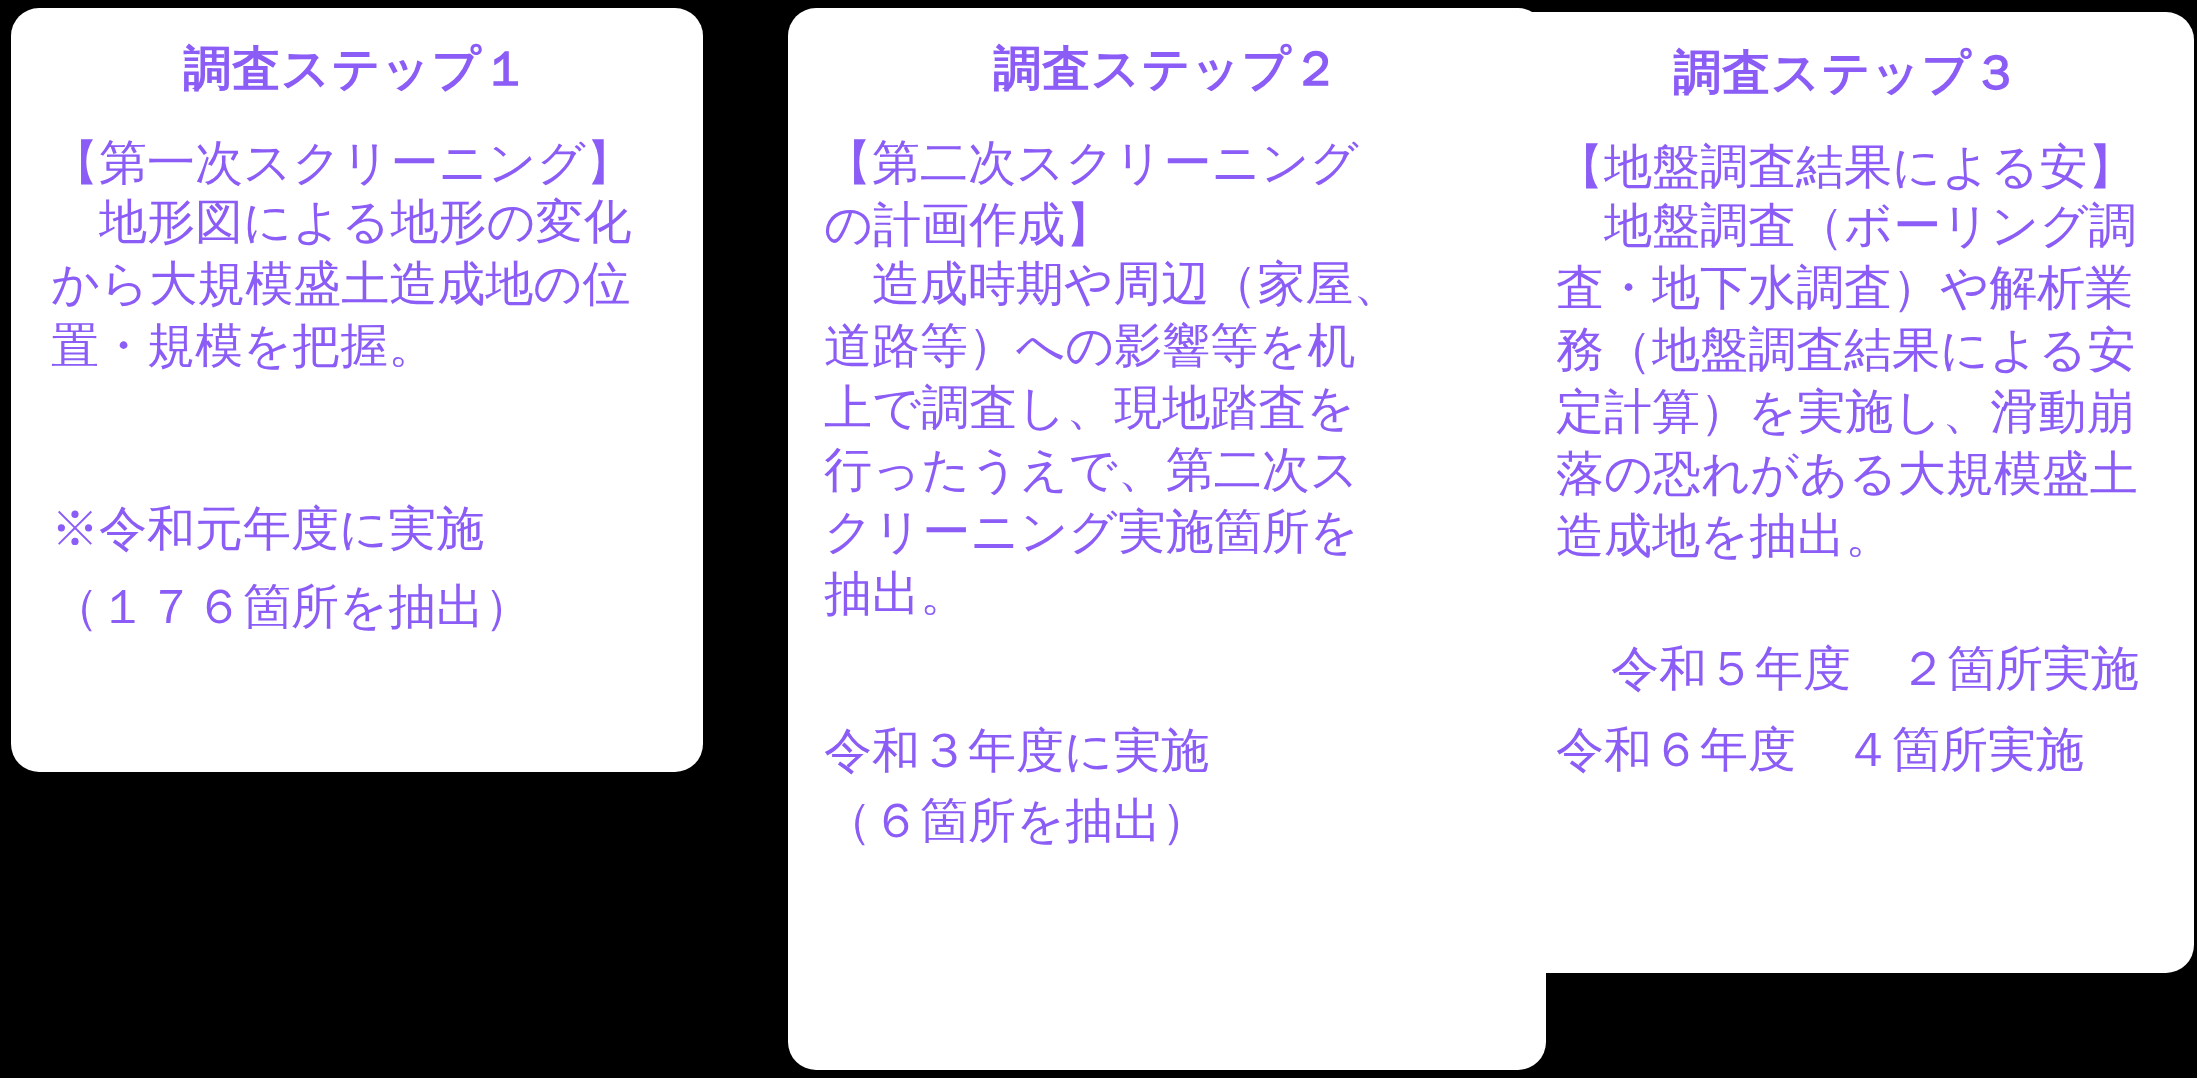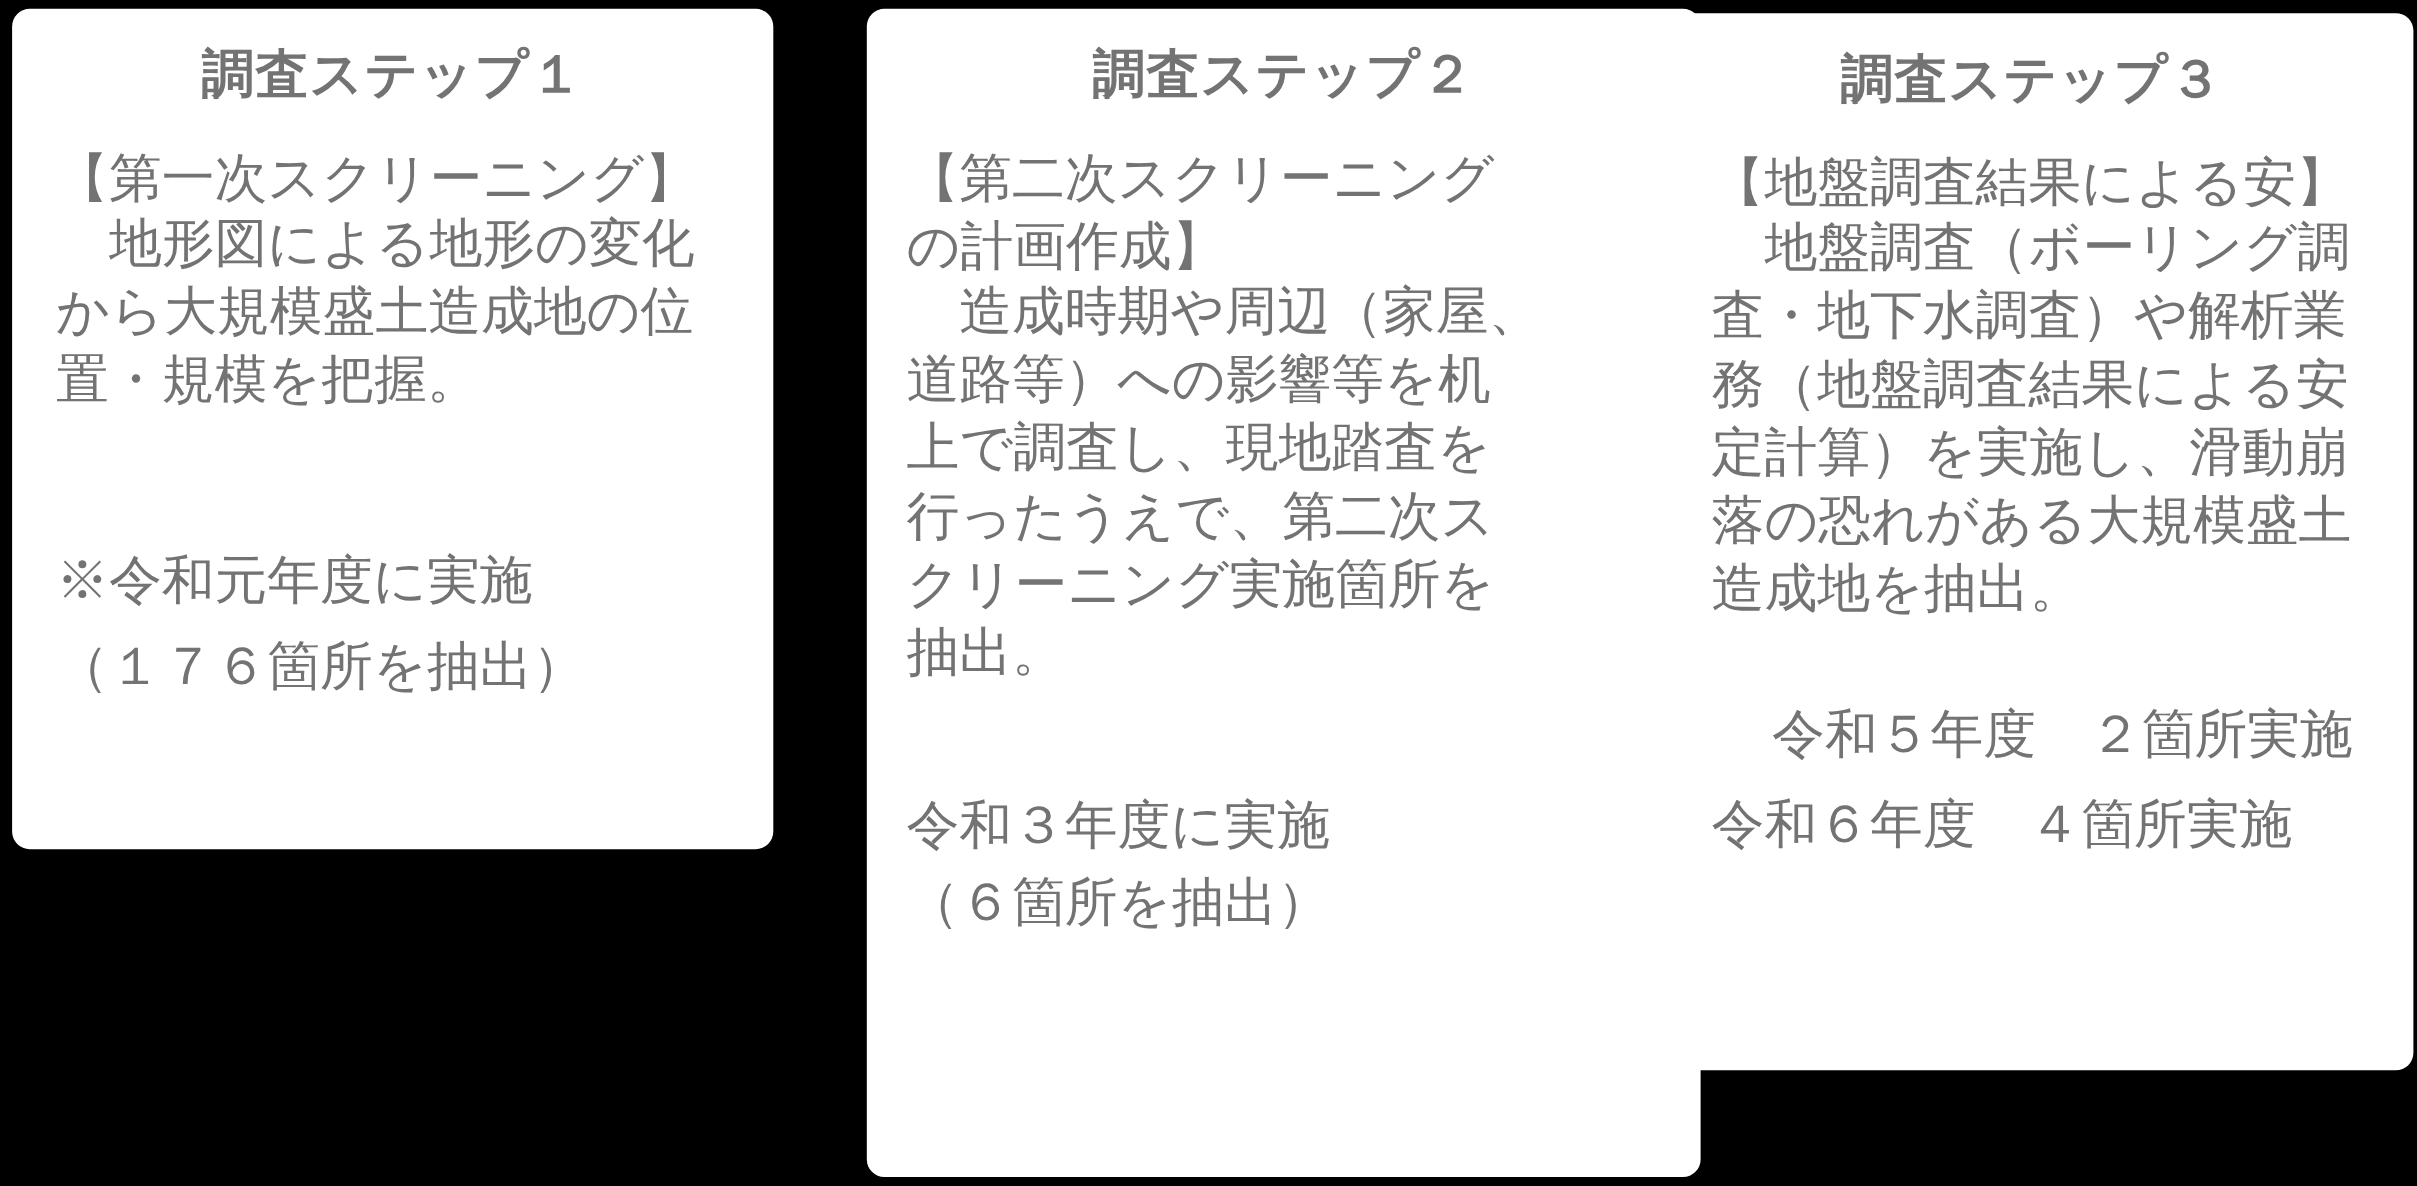--- a/index.html
+++ b/index.html
@@ -12,22 +12,22 @@
     width: 2197px;
     height: 1078px;
     background: #000000;
     overflow: hidden;
     font-family: "Liberation Serif", "DejaVu Serif", serif;
     color: #000000;
   }
   .card {
     position: absolute;
     background: #ffffff;
-    border-radius: 16px;
-    color: #737373;
+    border-radius: 28px;
+    color: #8b5cf6;
     overflow: hidden;
   }
   #card1 { left: 11px;   top: 8px;  width: 692px; height: 764px; }
   #card2 { left: 788px;  top: 8px;  width: 758px; height: 1062px; }
   #card3 { left: 1500px; top: 12px; width: 694px; height: 961px; }
 
   .card-title {
     margin: 30px 0 0 0;
     text-align: center;
     font-family: "Liberation Sans", "DejaVu Sans", sans-serif;

